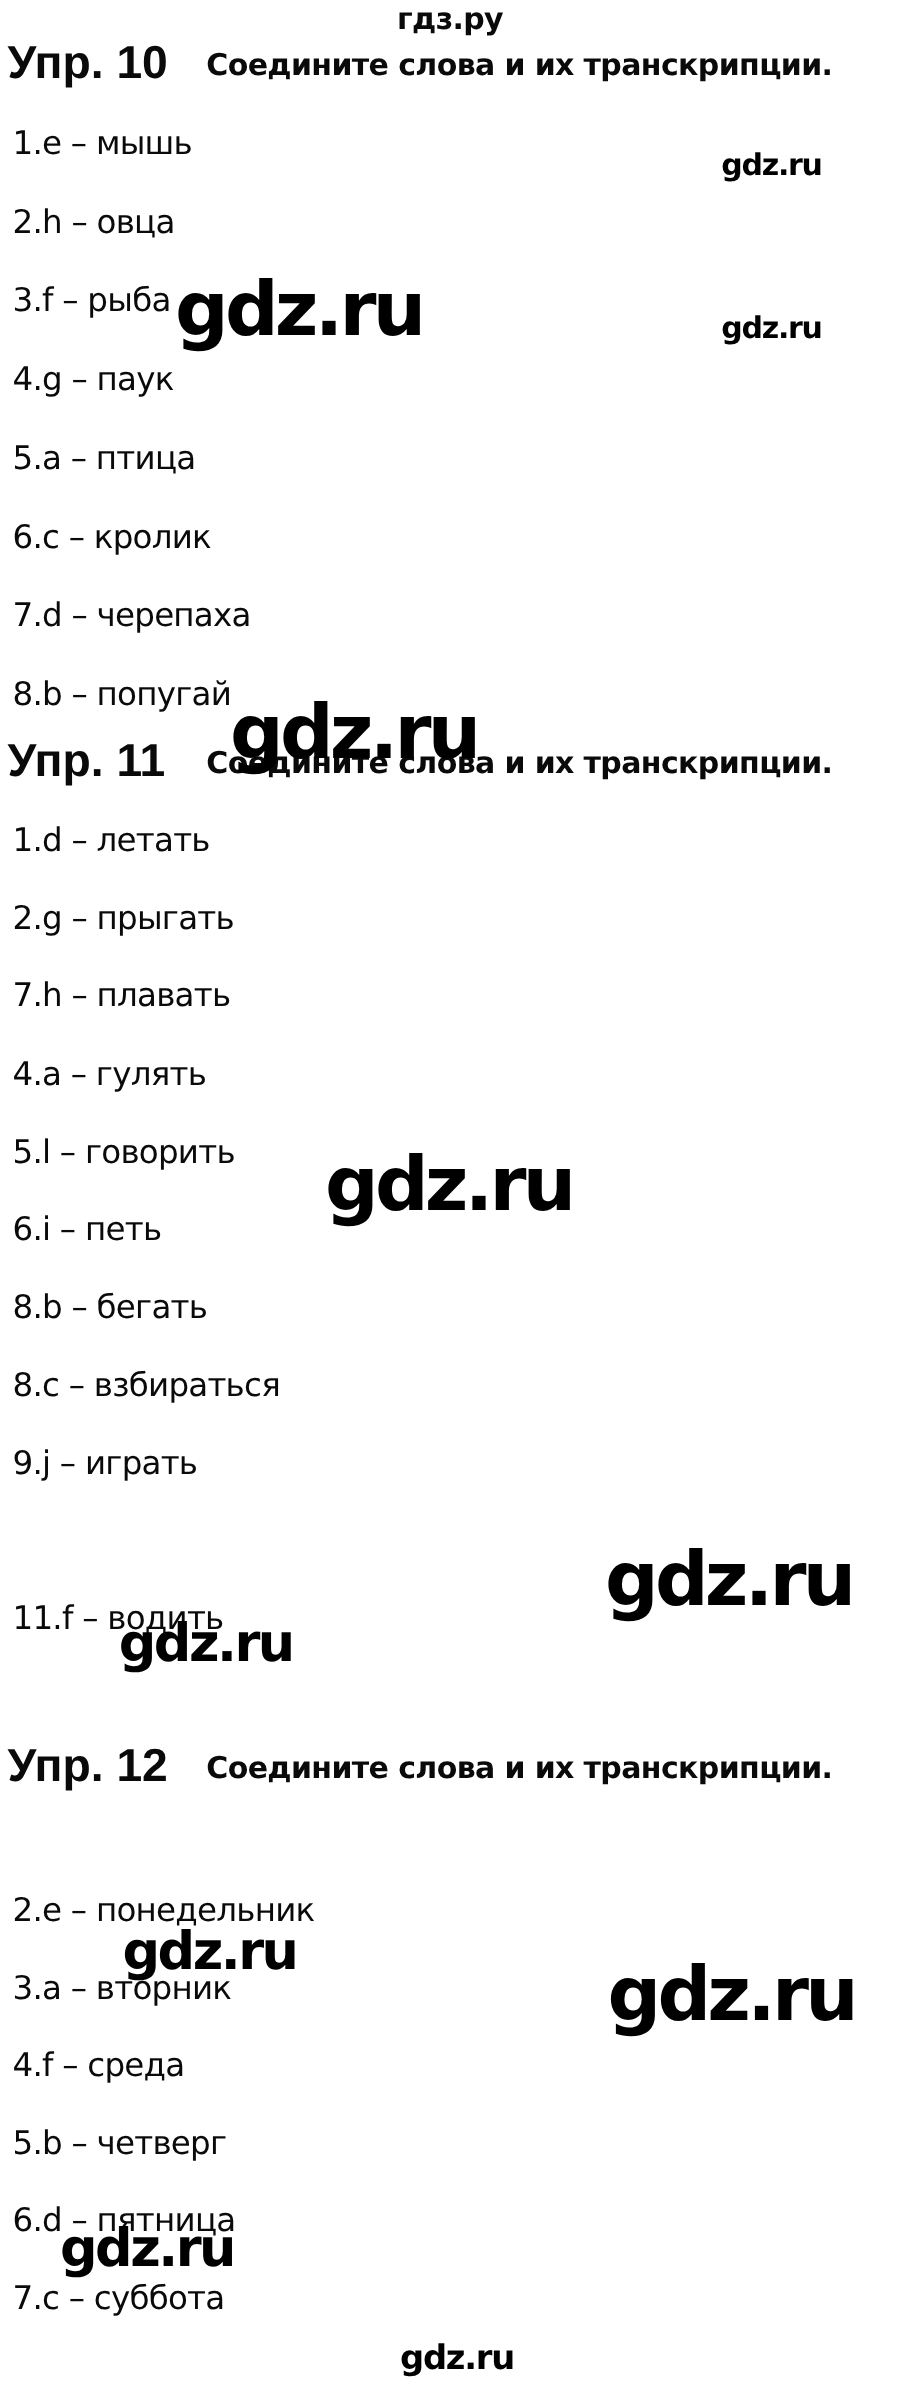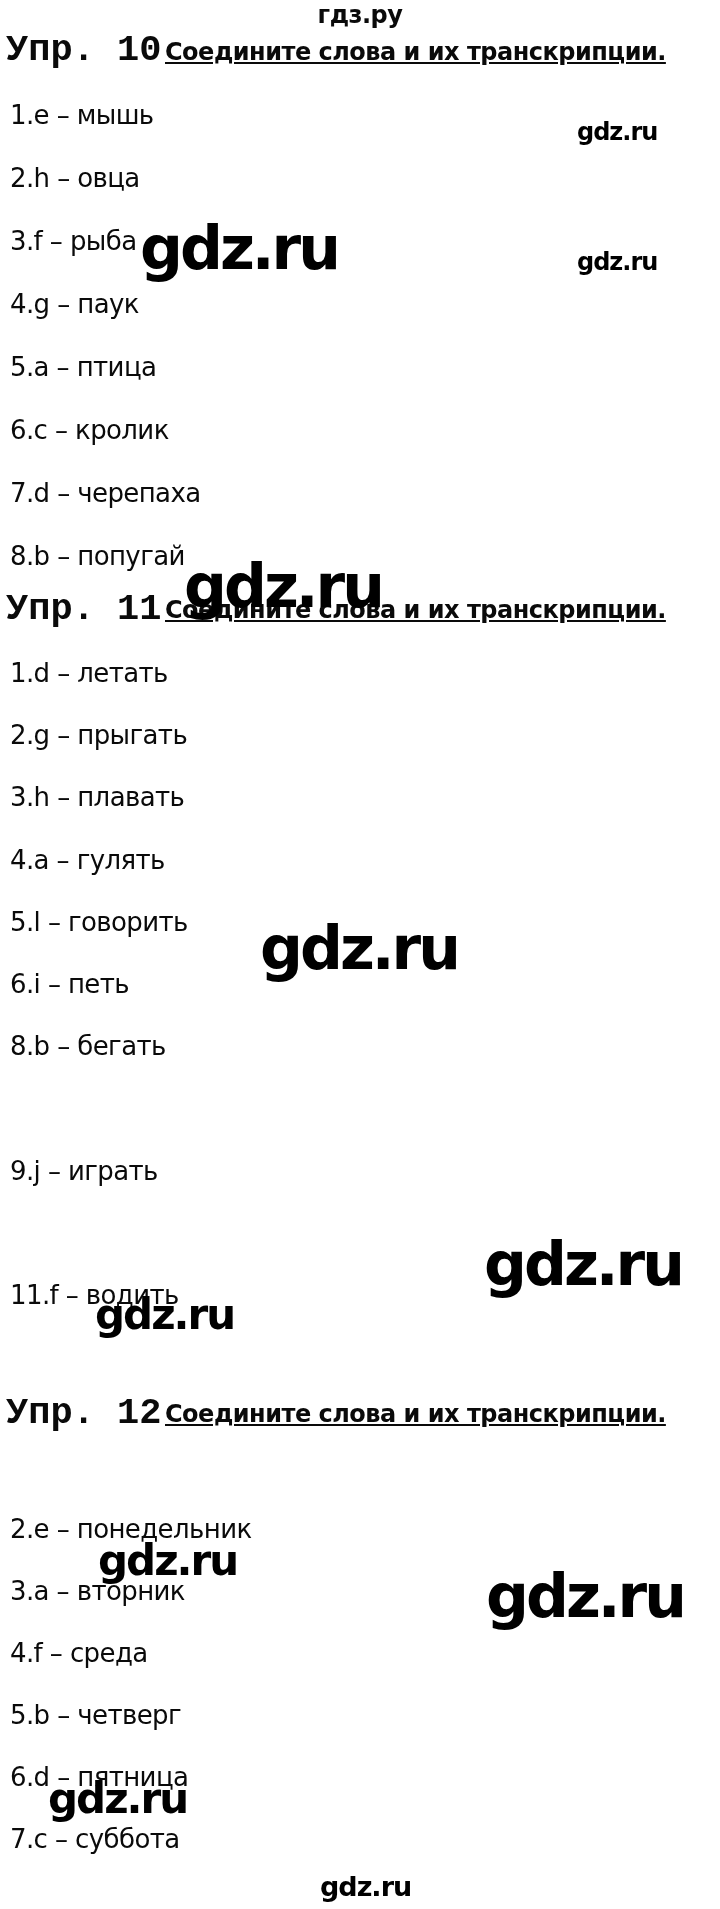--- a/index.html
+++ b/index.html
@@ -16,33 +16,32 @@
     position:absolute;
     top:1px;left:0;width:720px;
     text-align:center;
     font-weight:700;
     font-size:24px;
     letter-spacing:-0.5px;
   }
   .sec-num{
     position:absolute;
     left:6px;
-    font-family:Liberation Mono, monospace;
+    font-family:Liberation Sans, sans-serif;
     font-weight:700;
     font-size:37px;
     white-space:nowrap;
   }
   .sec-instr{
     position:absolute;
     left:165px;
     font-weight:700;
     font-size:24px;
     letter-spacing:-0.5px;
     white-space:nowrap;
-    text-decoration:underline;
   }
   .item{
     position:absolute;
     left:10px;
     font-size:26px;
     letter-spacing:-0.6px;
     white-space:nowrap;
   }
   .wm{
     position:absolute;
@@ -71,25 +70,26 @@
   <div class="item" style="top:289px">4.g – паук</div>
   <div class="item" style="top:352px">5.a – птица</div>
   <div class="item" style="top:415px">6.c – кролик</div>
   <div class="item" style="top:478px">7.d – черепаха</div>
   <div class="item" style="top:541px">8.b – попугай</div>
 
   <div class="sec-num" style="top:588px">Упр. 11</div>
   <div class="sec-instr" style="top:596px">Соедините слова и их транскрипции.</div>
   <div class="item" style="top:658px">1.d – летать</div>
   <div class="item" style="top:720px">2.g – прыгать</div>
-  <div class="item" style="top:782px">3.h – плавать</div>
+  <div class="item" style="top:782px">7.h – плавать</div>
   <div class="item" style="top:845px">4.a – гулять</div>
   <div class="item" style="top:907px">5.l – говорить</div>
   <div class="item" style="top:969px">6.i – петь</div>
   <div class="item" style="top:1031px">8.b – бегать</div>
+  <div class="item" style="top:1094px">8.c – взбираться</div>
   <div class="item" style="top:1156px">9.j – играть</div>
   <div class="item" style="top:1280px">11.f – водить</div>
 
   <div class="sec-num" style="top:1392px">Упр. 12</div>
   <div class="sec-instr" style="top:1400px">Соедините слова и их транскрипции.</div>
   <div class="item" style="top:1514px">2.e – понедельник</div>
   <div class="item" style="top:1576px">3.a – вторник</div>
   <div class="item" style="top:1638px">4.f – среда</div>
   <div class="item" style="top:1700px">5.b – четверг</div>
   <div class="item" style="top:1762px">6.d – пятница</div>

